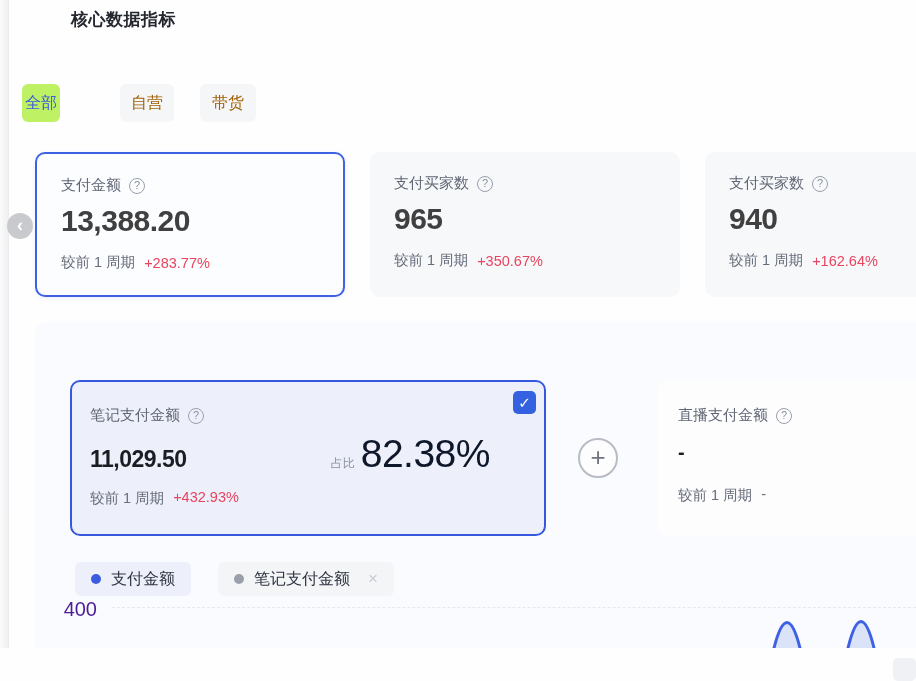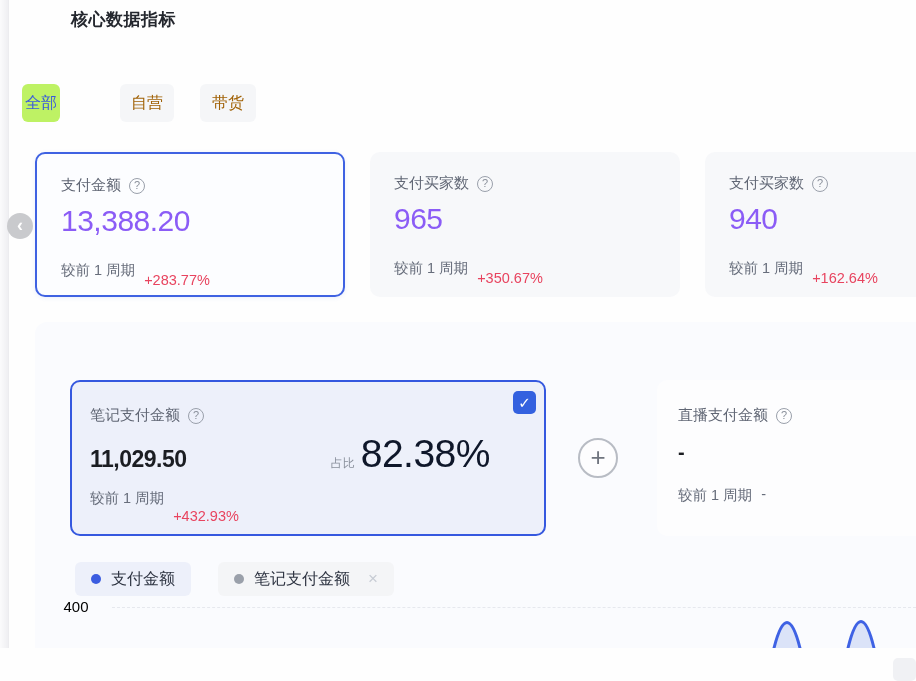--- a/index.html
+++ b/index.html
@@ -23,23 +23,23 @@
 
   
   .mcard { position:absolute; top:152px; width:310px; height:145px; border-radius:10px;
     background:#f7f8fa; padding:22px 24px 0 24px; cursor:pointer; }
   .mcard.sel { background:#fcfdff; border:2px solid #3f62e2; box-shadow:0 1px 4px rgba(63,98,226,.10); }
   .mcard1 { left:35px; } .mcard2 { left:370px; } .mcard3 { left:705px; }
   .mlabel-row { display:flex; align-items:center; gap:8px; font-size:15px; color:#616775; }
   .help { width:16px; height:16px; border:1.2px solid #9aa0ab; border-radius:50%;
     font-size:11px; color:#8a909b; display:inline-flex; align-items:center; justify-content:center;
     line-height:1; cursor:pointer; }
-  .mvalue { margin-top:9px; font-size:30px; font-weight:400; color:#8b5cf6; letter-spacing:-.5px; }
+  .mvalue { margin-top:9px; font-size:30px; font-weight:700; color:#404040; letter-spacing:-.5px; }
   .mcompare { margin-top:15px; font-size:14.5px; color:#676d7b; display:flex; gap:9px; align-items:center; }
-  .up { color:#e8445f;margin-top:19px; }
+  .up { color:#e8445f; }
 
   .chevron-btn { position:absolute; left:7px; top:213px; width:26px; height:26px; border:none;
     border-radius:50%; background:#c9cacd; color:#fff; font-size:18px; font-weight:700;
     display:flex; align-items:center; justify-content:center; cursor:pointer; line-height:1;
     padding-bottom:2px; }
 
   
   .panel { position:absolute; left:35px; top:322px; width:881px; height:326px;
     background:#fafbfe; border-radius:12px 0 0 0; }
 
@@ -66,22 +66,22 @@
 
   
   .pill { position:absolute; top:240px; height:34px; border-radius:6px; display:flex;
     align-items:center; gap:10px; padding:0 16px; font-size:16px; color:#2e3442; cursor:pointer; }
   .pill1 { left:40px; background:#edf0fa; }
   .pill2 { left:183px; background:#f4f5f7; }
   .dot { width:10px; height:10px; border-radius:50%; }
   .dot-blue { background:#3b5ce0; } .dot-gray { background:#9aa0aa; }
   .pill-close { margin-left:8px; color:#c7ccd4; font-size:17px; cursor:pointer; }
 
-  .y-tick { position:absolute; left:20px; top:276px; width:42px; text-align:center;
-    font-size:15px; color:#000000; }
+  .y-tick { position:absolute; left:20px; top:276px; width:42px; text-align:right;
+    font-size:20px; color:#4c1d95; }
   .gridline { position:absolute; left:77px; top:285px; width:804px; height:0;
     border-top:1px dashed #e6e8ee; }
   .peaks { position:absolute; left:705px; top:290px; }
 
   .corner-handle { position:absolute; left:893px; top:658px; width:23px; height:23px;
     background:#f0f1f4; border-radius:5px; }
 </style>
 </head>
 <body>
 

